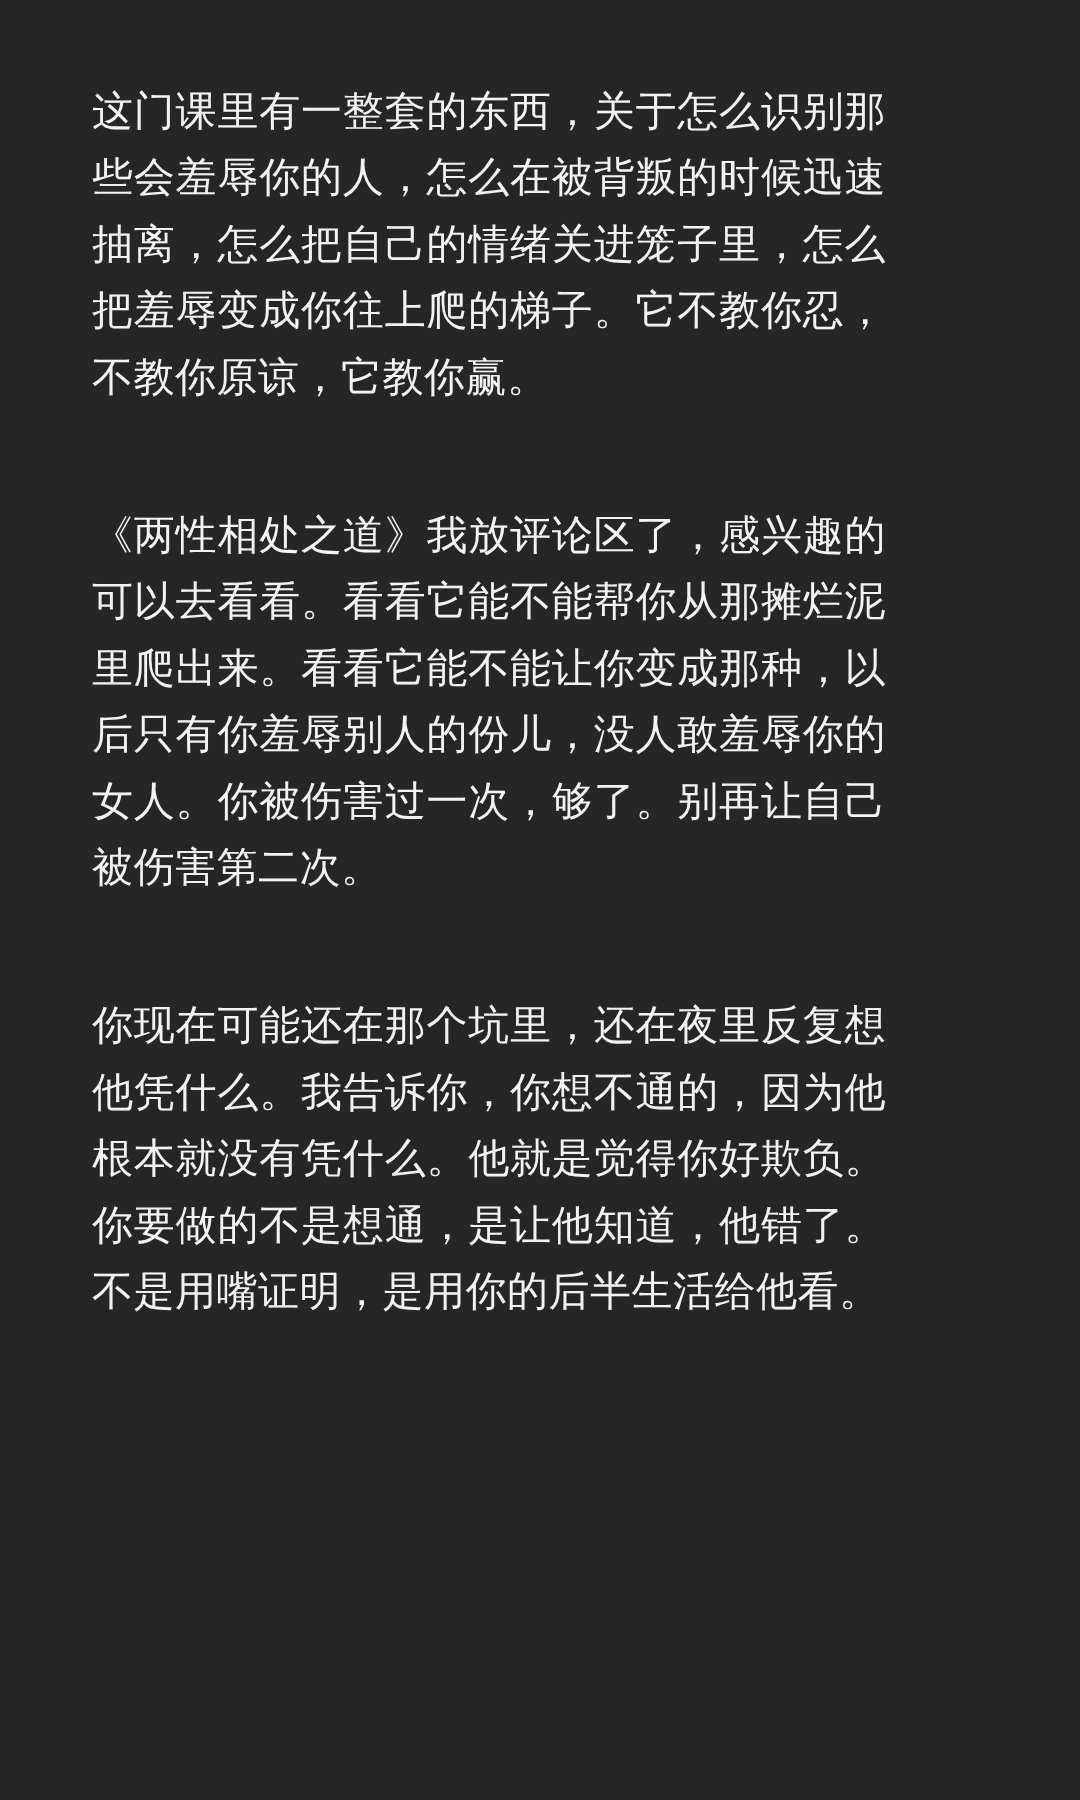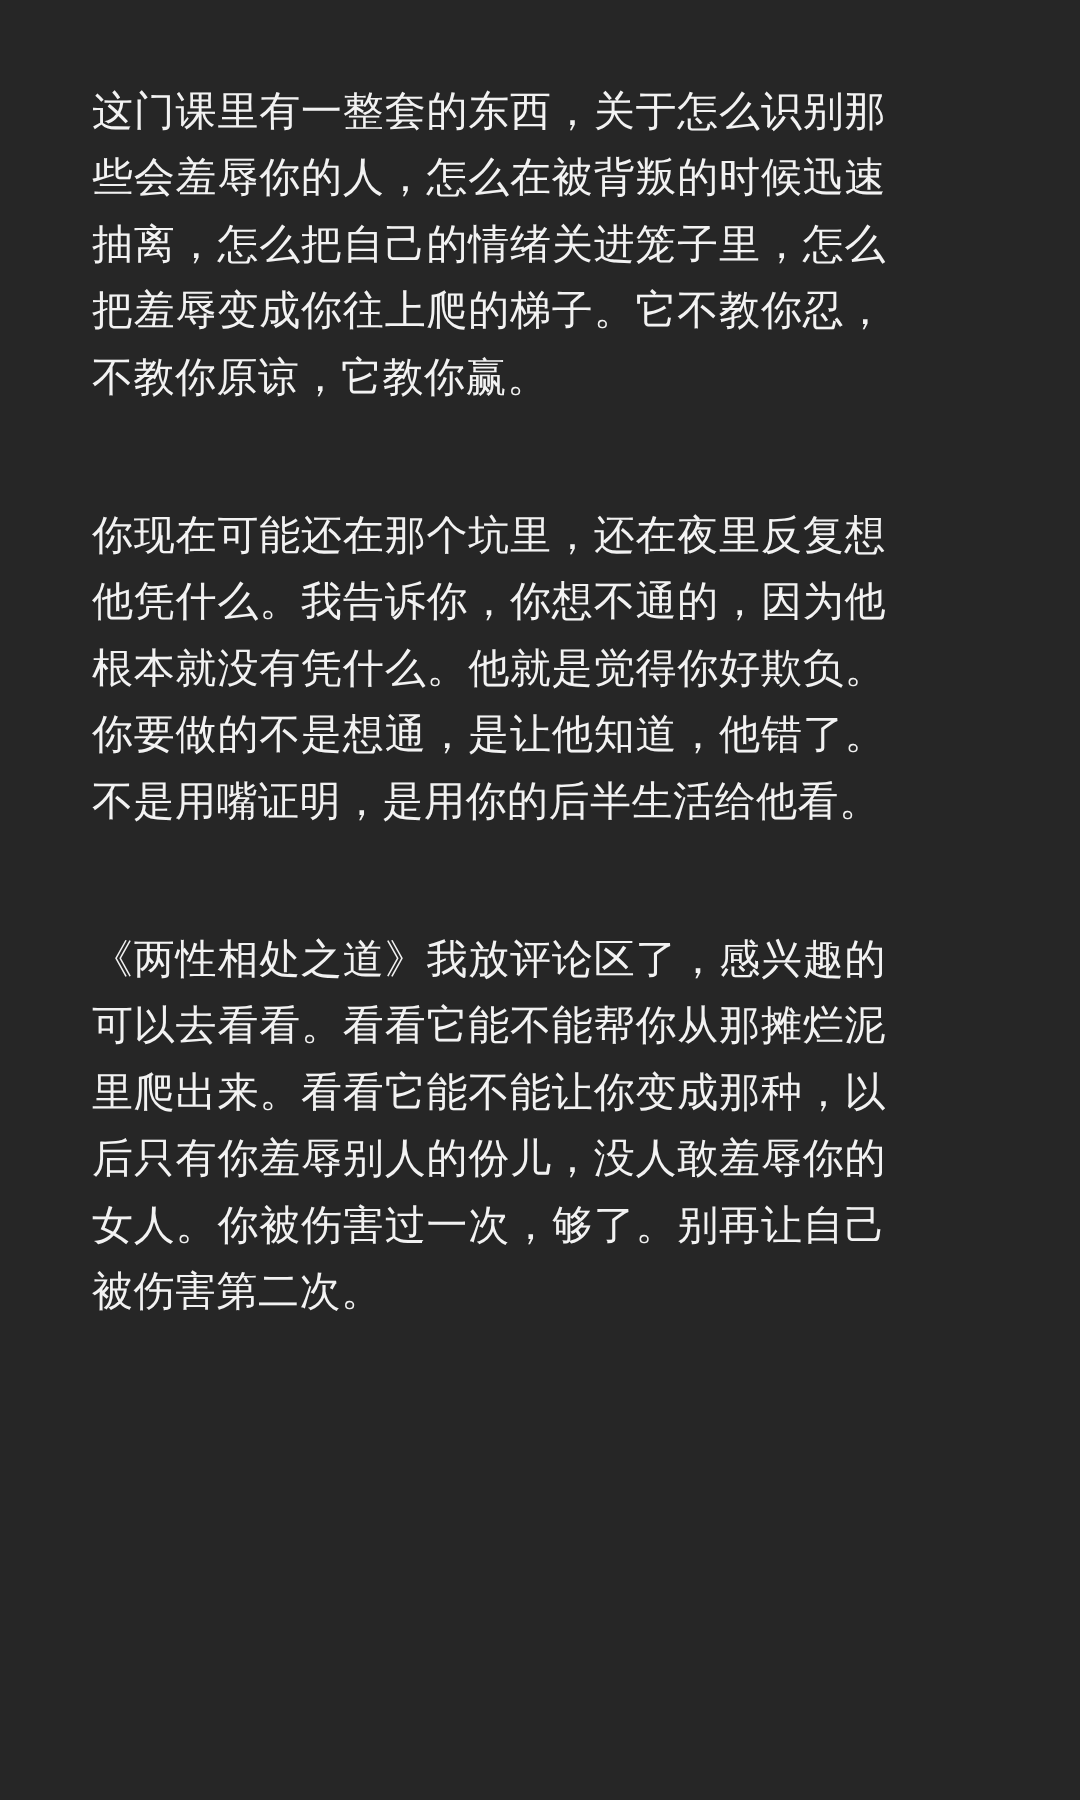--- a/index.html
+++ b/index.html
@@ -32,15 +32,15 @@
   }
   .para:last-child {
     margin-bottom: 0;
   }
 </style>
 </head>
 <body>
 
 <div class="page">
   <p class="para">这门课里有一整套的东西，关于怎么识别那些会羞辱你的人，怎么在被背叛的时候迅速抽离，怎么把自己的情绪关进笼子里，怎么把羞辱变成你往上爬的梯子。它不教你忍，不教你原谅，它教你赢。</p>
+  <p class="para">《两性相处之道》我放评论区了，感兴趣的可以去看看。看看它能不能帮你从那摊烂泥里爬出来。看看它能不能让你变成那种，以后只有你羞辱别人的份儿，没人敢羞辱你的女人。你被伤害过一次，够了。别再让自己被伤害第二次。</p>
   <p class="para">你现在可能还在那个坑里，还在夜里反复想他凭什么。我告诉你，你想不通的，因为他根本就没有凭什么。他就是觉得你好欺负。你要做的不是想通，是让他知道，他错了。不是用嘴证明，是用你的后半生活给他看。</p>
-  <p class="para">《两性相处之道》我放评论区了，感兴趣的可以去看看。看看它能不能帮你从那摊烂泥里爬出来。看看它能不能让你变成那种，以后只有你羞辱别人的份儿，没人敢羞辱你的女人。你被伤害过一次，够了。别再让自己被伤害第二次。</p>
 </div>
 
 </body></html>

